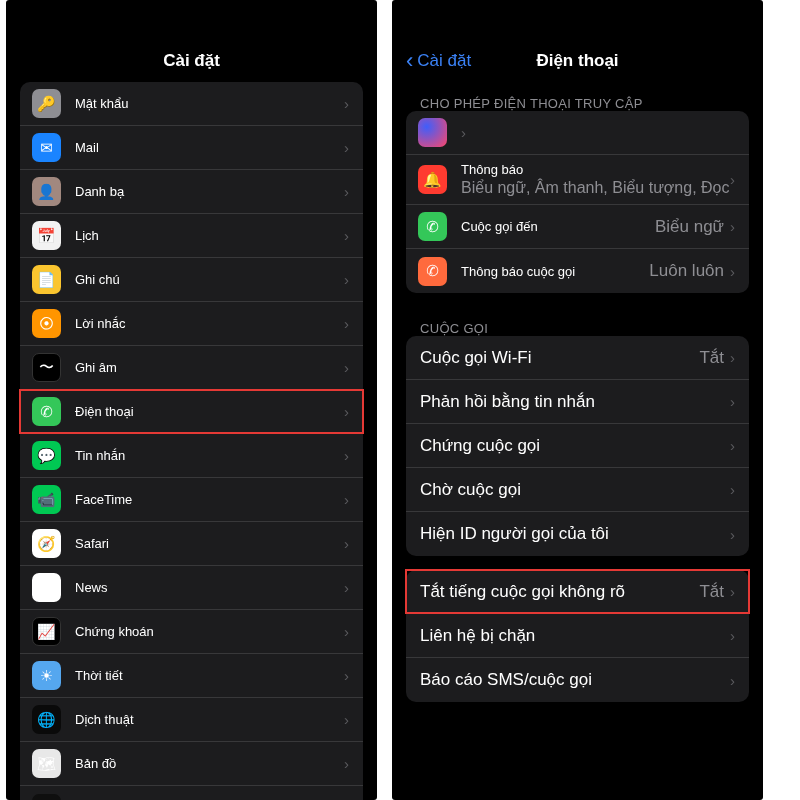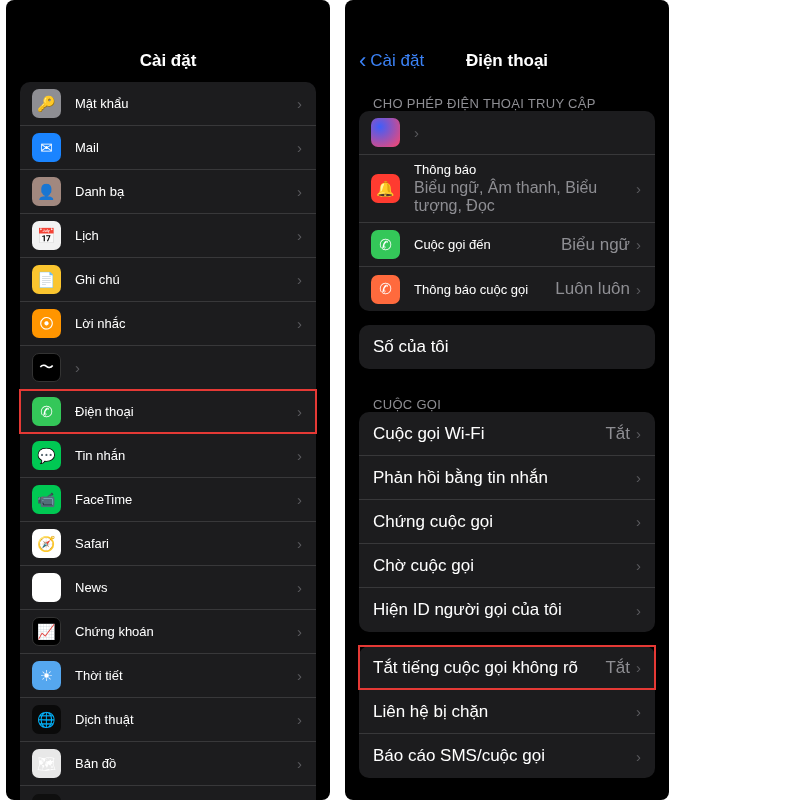--- a/index.html
+++ b/index.html
@@ -1,18 +1,18 @@
 <!DOCTYPE html>
 <html><head>
 <meta charset="utf-8">
 <style>
   * { margin: 0; padding: 0; box-sizing: border-box; font-family: -apple-system, 'Helvetica Neue', Arial, sans-serif; }
   body { background:#fff; width:800px; height:800px; overflow:hidden; }
   .wrap { display:flex; gap:15px; padding:0 6px; }
-  .phone { width:324px; height:800px; background:#000; border-radius:8px; position:relative; color:#fff; overflow:hidden; }
+  .phone { width:371px; height:800px; background:#000; border-radius:3px; position:relative; color:#fff; overflow:hidden; }
   .status { height:40px; }
   .navbar { height:42px; display:flex; align-items:center; justify-content:center; position:relative; font-size:17px; font-weight:600; }
   .navbar .back { position:absolute; left:14px; color:#3b82f6; font-size:17px; font-weight:400; display:flex; align-items:center; gap:4px; }
   .navbar .back .chev { font-size:22px; line-height:1; }
   .content { padding:0 14px; overflow-y:auto; height:calc(800px - 82px); }
   .section-label { color:#8e8e93; font-size:13px; text-transform:uppercase; letter-spacing:0.3px; padding:14px 14px 0; }
   .group { background:#1c1c1e; border-radius:10px; margin-bottom:14px; }
   .row { display:flex; align-items:center; min-height:44px; padding:7px 14px 7px 12px; border-bottom:0.5px solid #38383a; position:relative; }
   .group .row:last-child { border-bottom:none; }
   .row.highlight::after { content:""; position:absolute; inset:-1px; border:2px solid #e53935; pointer-events:none; }
@@ -86,20 +86,21 @@
             <div class="icon ic-orange">
               <span class="glyph">⦿</span>
             </div>
             <span class="label">Lời nhắc</span>
             <span class="chevron">›</span>
           </div>
           <div class="row">
             <div class="icon ic-dark">
               <span class="glyph">〜</span>
             </div>
+            <span class="label">Ghi âm</span>
             <span class="chevron">›</span>
           </div>
           <div class="row highlight">
             <div class="icon ic-green">
               <span class="glyph">✆</span>
             </div>
             <span class="label">Điện thoại</span>
             <span class="chevron">›</span>
           </div>
           <div class="row">
@@ -212,25 +213,20 @@
               <span class="glyph">✆</span>
             </div>
             <div class="labels">
               <span class="label">Thông báo cuộc gọi</span>
             </div>
             <span class="value">Luôn luôn</span>
             <span class="chevron">›</span>
           </div>
         </div>
 
-      <div class="group">
-        <div class="row noicon">
-          <span class="label">Số của tôi</span>
-        </div>
-      </div>
 
       <div class="section-label">CUỘC GỌI</div>
       <div class="group" id="calls-group">
           <div class="row noicon">
             <span class="label">Cuộc gọi Wi-Fi</span>
             <span class="value">Tắt</span>
             <span class="chevron">›</span>
           </div>
           <div class="row noicon">
             <span class="label">Phản hồi bằng tin nhắn</span>

